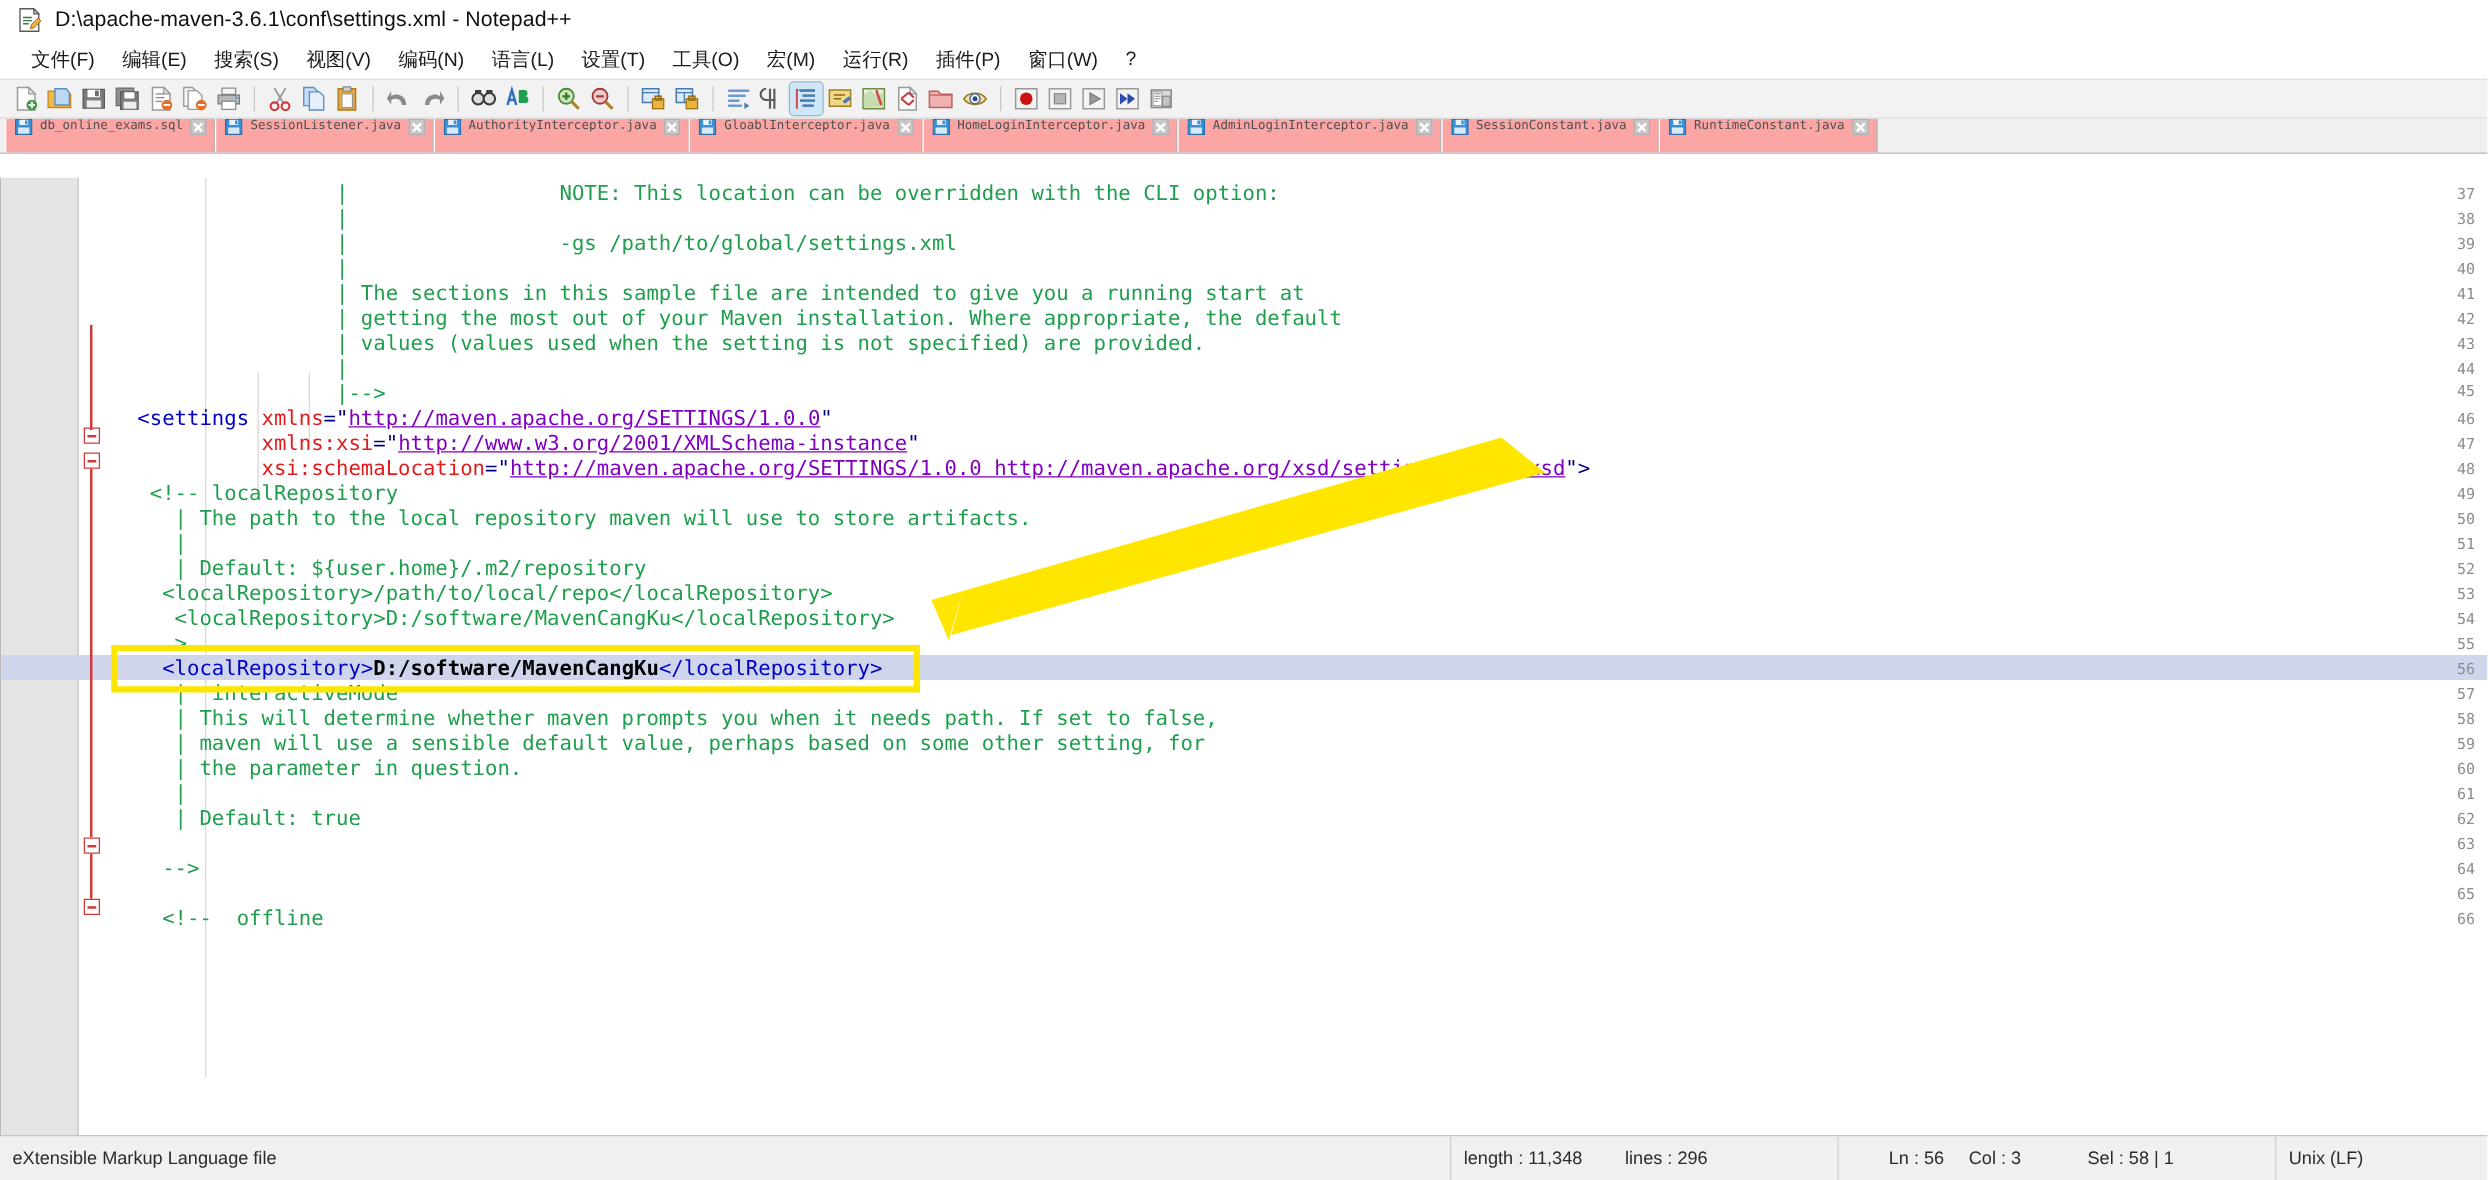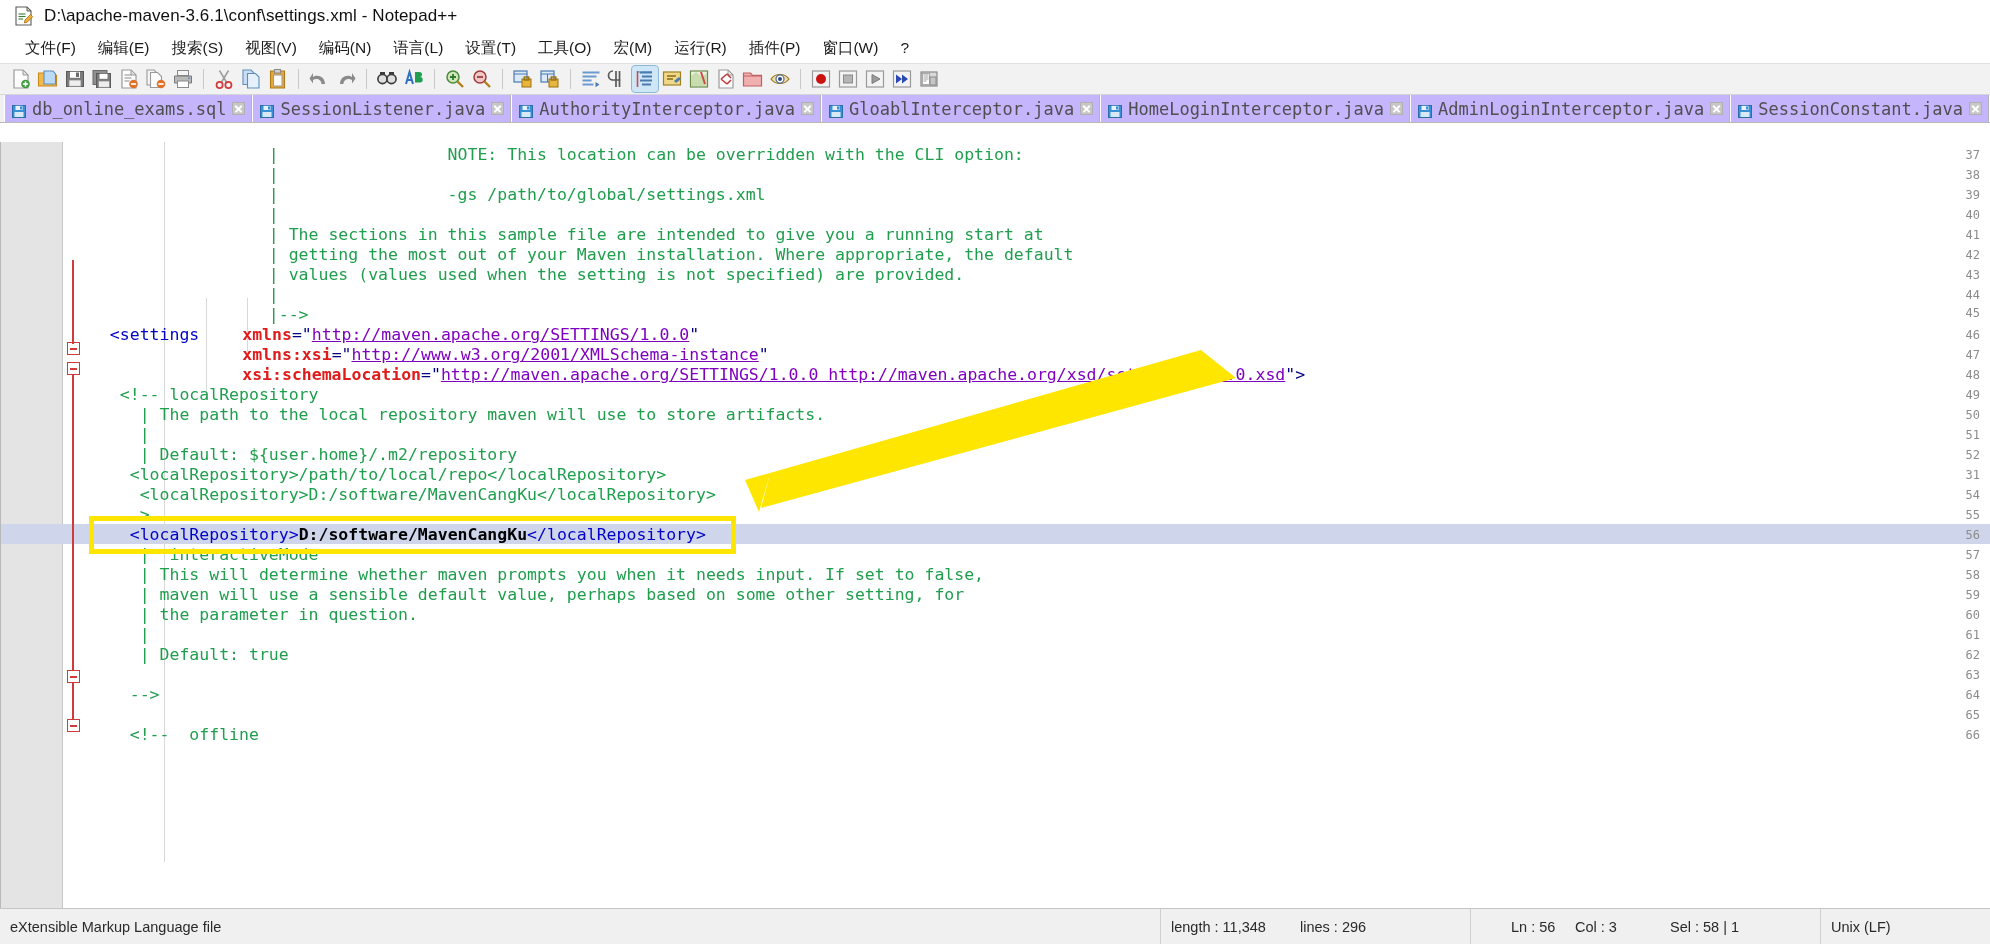--- a/index.html
+++ b/index.html
@@ -40,27 +40,27 @@
   .tbsep{ width:1px; height:20px; background:#c8c8c8; margin:0 6px; flex:none; }
 
   
   .tabbar{
     height:28px; background:#f0f0f0;
     border-bottom:1px solid #b9b9b9;
     display:flex; align-items:stretch; overflow:hidden;
     padding-left:4px;
   }
   .tab{
-    display:flex; align-items:center; gap:6px;
+    display:flex; align-items:flex-start; gap:6px;
     padding:0 6px 0 7px;
-    background:#c4b5fd;
+    background:#fca5a5;
     border-right:1px solid #b5b5b5;
     border-left:1px solid #ffffff;
     font-family:"DejaVu Sans Mono", monospace;
-    font-size:17px; color:#4f4f4f; white-space:nowrap;
+    font-size:10px; color:#4f4f4f; white-space:nowrap;
   }
   .tab .disk{ width:14px; height:13px; flex:none; position:relative; }
   .tab .xbtn{
     width:13px; height:13px; flex:none; position:relative;
     background:#c7c7c7; border:1px solid #b0b0b0;
   }
   .tab .xbtn::before, .tab .xbtn::after{
     content:""; position:absolute; left:1px; top:5px; width:9px; height:1.6px;
     background:#ffffff;
   }
@@ -93,21 +93,21 @@
   .cl{
     position:absolute; left:0; white-space:pre;
     font-family:"DejaVu Sans Mono", monospace;
     font-size:16.5px; line-height:20px; color:#000000;
   }
   .hl-row{
     position:absolute; left:0; right:0; height:20px; background:#cfd6ec;
   }
   .cmt{ color:#1f9e4d; }
   .tag{ color:#0000c8; }
-  .attr{ color:#e01b1b; font-weight:bold;margin-left:33px; }
+  .attr{ color:#e01b1b; font-weight:normal; }
   .val{ color:#8000c0; text-decoration:underline; }
   .qt{ color:#000080; }
   .txt{ color:#000000; font-weight:bold; }
 
   
   .iguide{ position:absolute; width:1px; background:#d8d8d8; }
 
   
   .fold{
     position:absolute; width:13px; height:13px;
@@ -562,21 +562,21 @@
       <div class="ln" style="top: 123px;">43</div>
       <div class="ln" style="top: 143px;">44</div>
       <div class="ln" style="top: 161px;">45</div>
       <div class="ln" style="top: 183px;">46</div>
       <div class="ln" style="top: 203px;">47</div>
       <div class="ln" style="top: 223px;">48</div>
       <div class="ln" style="top: 243px;">49</div>
       <div class="ln" style="top: 263px;">50</div>
       <div class="ln" style="top: 283px;">51</div>
       <div class="ln" style="top: 303px;">52</div>
-      <div class="ln" style="top: 323px;">31</div>
+      <div class="ln" style="top: 323px;">53</div>
       <div class="ln" style="top: 343px;">54</div>
       <div class="ln" style="top: 363px;">55</div>
       <div class="ln" style="top: 383px;">56</div>
       <div class="ln" style="top: 403px;">57</div>
       <div class="ln" style="top: 423px;">58</div>
       <div class="ln" style="top: 443px;">59</div>
       <div class="ln" style="top: 463px;">60</div>
       <div class="ln" style="top: 483px;">61</div>
       <div class="ln" style="top: 503px;">62</div>
       <div class="ln" style="top: 523px;">63</div>
@@ -612,21 +612,21 @@
       <div class="cl" style="top: 223px;"><span class="tag">            </span><span class="attr">xsi:schemaLocation</span><span class="qt">="</span><span class="val">http://maven.apache.org/SETTINGS/1.0.0 http://maven.apache.org/xsd/settings-1.0.0.xsd</span><span class="qt">"&gt;</span></div>
       <div class="cl" style="top: 243px;"><span class="cmt">   &lt;!-- localRepository</span></div>
       <div class="cl" style="top: 263px;"><span class="cmt">     | The path to the local repository maven will use to store artifacts.</span></div>
       <div class="cl" style="top: 283px;"><span class="cmt">     |</span></div>
       <div class="cl" style="top: 303px;"><span class="cmt">     | Default: ${user.home}/.m2/repository</span></div>
       <div class="cl" style="top: 323px;"><span class="cmt">    &lt;localRepository&gt;/path/to/local/repo&lt;/localRepository&gt;</span></div>
       <div class="cl" style="top: 343px;"><span class="cmt">     &lt;localRepository&gt;D:/software/MavenCangKu&lt;/localRepository&gt;</span></div>
       <div class="cl" style="top: 363px;"><span class="cmt">     &gt;</span></div>
       <div class="cl" style="top: 383px;"><span class="tag">    &lt;localRepository&gt;</span><span class="txt">D:/software/MavenCangKu</span><span class="tag">&lt;/localRepository&gt;</span></div>
       <div class="cl" style="top: 403px;"><span class="cmt">     |  interactiveMode</span></div>
-      <div class="cl" style="top: 423px;"><span class="cmt">     | This will determine whether maven prompts you when it needs input. If set to false,</span></div>
+      <div class="cl" style="top: 423px;"><span class="cmt">     | This will determine whether maven prompts you when it needs path. If set to false,</span></div>
       <div class="cl" style="top: 443px;"><span class="cmt">     | maven will use a sensible default value, perhaps based on some other setting, for</span></div>
       <div class="cl" style="top: 463px;"><span class="cmt">     | the parameter in question.</span></div>
       <div class="cl" style="top: 483px;"><span class="cmt">     |</span></div>
       <div class="cl" style="top: 503px;"><span class="cmt">     | Default: true</span></div>
       <div class="cl" style="top: 543px;"><span class="cmt">    --&gt;</span></div>
       <div class="cl" style="top: 563px;"><span class="cmt"></span></div>
       <div class="cl" style="top: 583px;"><span class="cmt">    &lt;!--  offline</span></div>
     </div>
 
   <div class="anno-box" id="annobox" style="left: 88px; top: 374px; width: 647px; height: 38px;"></div>

